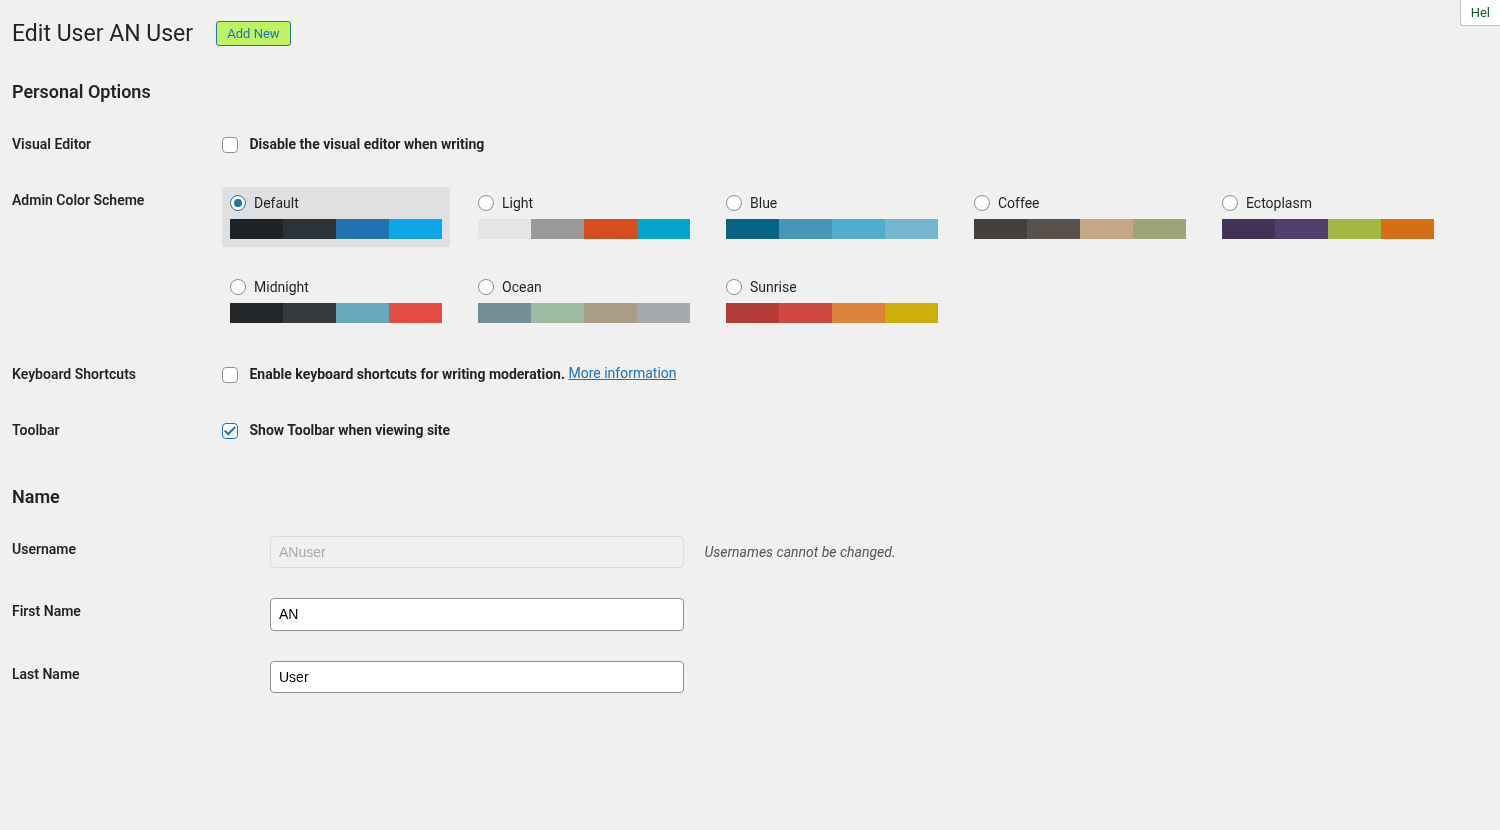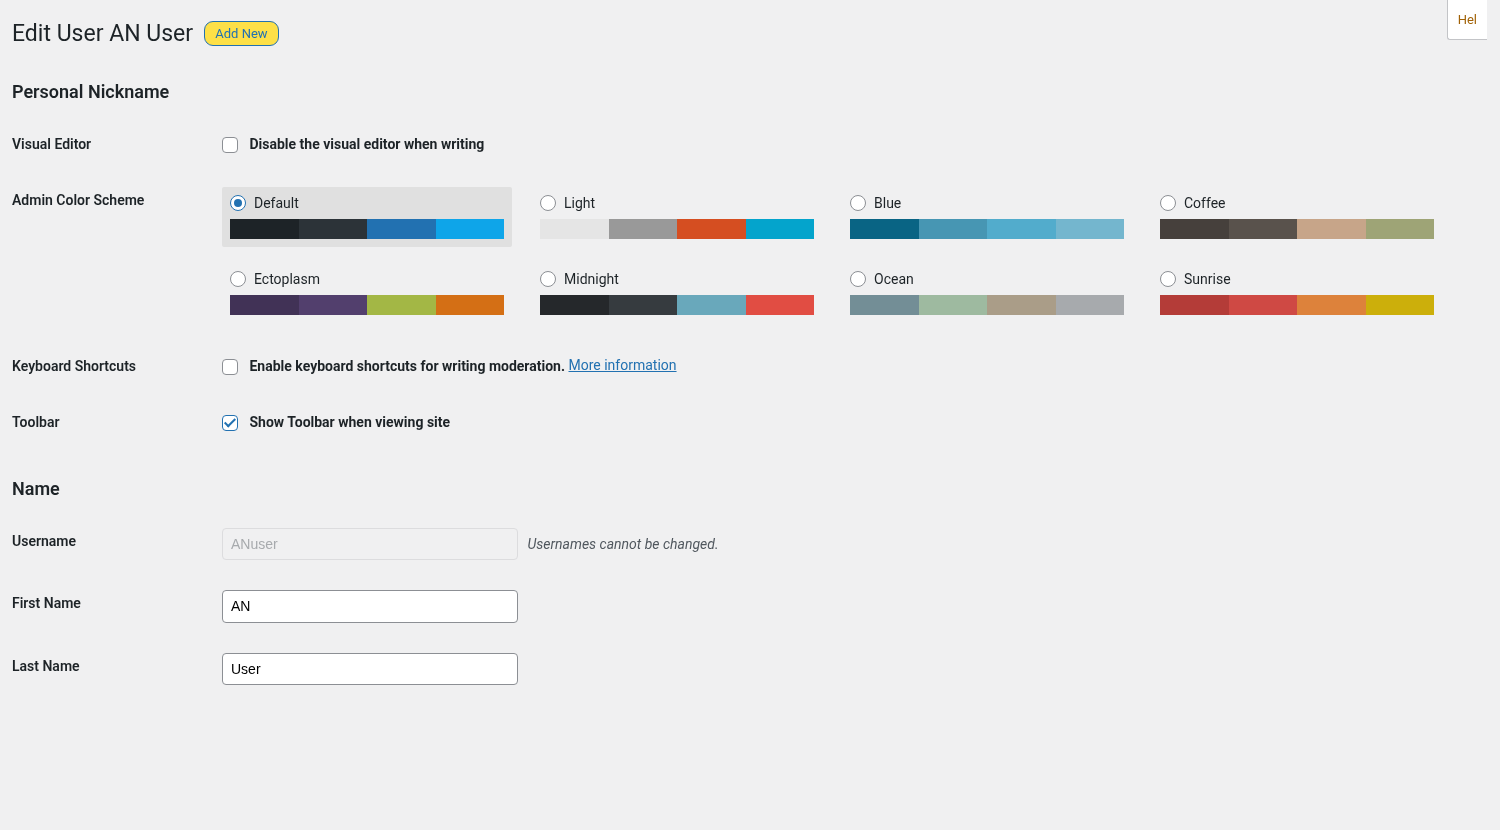--- a/index.html
+++ b/index.html
@@ -10,47 +10,47 @@
     font-family: -apple-system, BlinkMacSystemFont, "Segoe UI", Roboto, Oxygen-Sans, Ubuntu, Cantarell, "Helvetica Neue", sans-serif;
     font-size: 13px;
     color: #1d2327;
   }
   .wrap {
     padding: 10px 20px 0 12px;
   }
   .help-tab {
     position: absolute;
     top: 0;
-    right: 13px;
+    right: 0;
     background: #fff;
     border: 1px solid #c3c4c7;
     border-top: none;
     border-right: none;
-    padding: 12px 10px;
-    color: #a16207;
+    padding: 5px 10px;
+    color: #14532d;
     font-size: 13px;
     border-bottom-left-radius: 3px;
     cursor: pointer;
   }
   h1 {
     font-size: 23px;
     font-weight: 400;
     margin: 0;
     padding: 9px 0 4px 0;
     line-height: 1.3;
     display: inline-block;
   }
   .page-title-action {
     display: inline-block;
-    margin-left: 8px;
+    margin-left: 20px;
     padding: 4px 10px;
     border: 1px solid #2271b1;
-    border-radius: 9px;
+    border-radius: 3px;
     color: #2271b1;
-    background: #fde047;
+    background: #bef264;
     font-size: 13px;
     cursor: pointer;
     text-decoration: none;
     position: relative;
     top: -3px;
   }
   h2 {
     font-size: 18px;
     font-weight: 600;
     margin: 28px 0 14px 0;
@@ -106,22 +106,22 @@
   }
   a.link {
     color: #2271b1;
     text-decoration: underline;
     cursor: pointer;
     text-align: center;
   }
   
   .schemes {
     display: grid;
-    grid-template-columns: repeat(4, 1fr);
-    gap: 16px 20px;
+    grid-template-columns: repeat(5, 1fr);
+    gap: 24px 20px;
     max-width: 1220px;
   }
   .scheme {
     padding: 8px;
     border-radius: 2px;
   }
   .scheme.selected {
     background: #e0e0e0;
   }
   .scheme-header {
@@ -154,27 +154,28 @@
     border-color: #2271b1;
   }
   .swatches {
     display: flex;
     height: 20px;
   }
   .swatches > div {
     flex: 1;
   }
   .text-input {
-    width: 296px;
+    width: 414px;
     padding: 4px 8px;
     border: 1px solid #8c8f94;
     border-radius: 4px;
     font-size: 14px;
     background: #fff;
     line-height: 1.6;
+    margin-left: 48px;
   }
   .text-input:disabled {
     background: #f0f0f1;
     color: #a7aaad;
     border-color: #dcdcde;
   }
   .select {
     width: 200px;
     padding: 4px 28px 4px 8px;
     border: 1px solid #8c8f94;
@@ -194,37 +195,37 @@
     top: 50%;
     width: 7px;
     height: 7px;
     border: solid #50575e;
     border-width: 0 1.5px 1.5px 0;
     transform: translateY(-70%) rotate(45deg);
   }
   .desc {
     font-style: italic;
     color: #50575e;
-    margin-left: 6px;
+    margin-left: 17px;
   }
   .req {
     font-style: italic;
     font-weight: normal;
   }
 </style>
 </head>
 <body>
 
 <div class="help-tab">Hel</div>
 
 <div class="wrap">
   <h1>Edit User AN User</h1>
   <a class="page-title-action">Add New</a>
 
-  <h2>Personal Nickname</h2>
+  <h2>Personal Options</h2>
 
   <table class="form-table">
     <tbody>
         <tr>
       <th>Visual Editor</th>
       <td>
         <span class="chk"></span>
         <span class="checkbox-label">Disable the visual editor when writing</span>
       </td>
     </tr>

